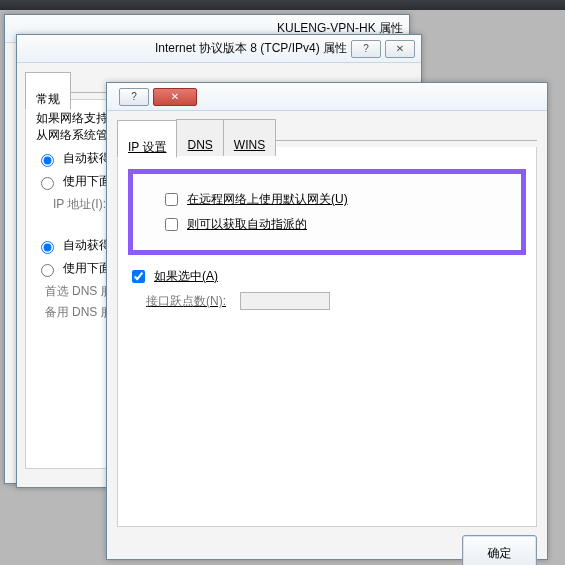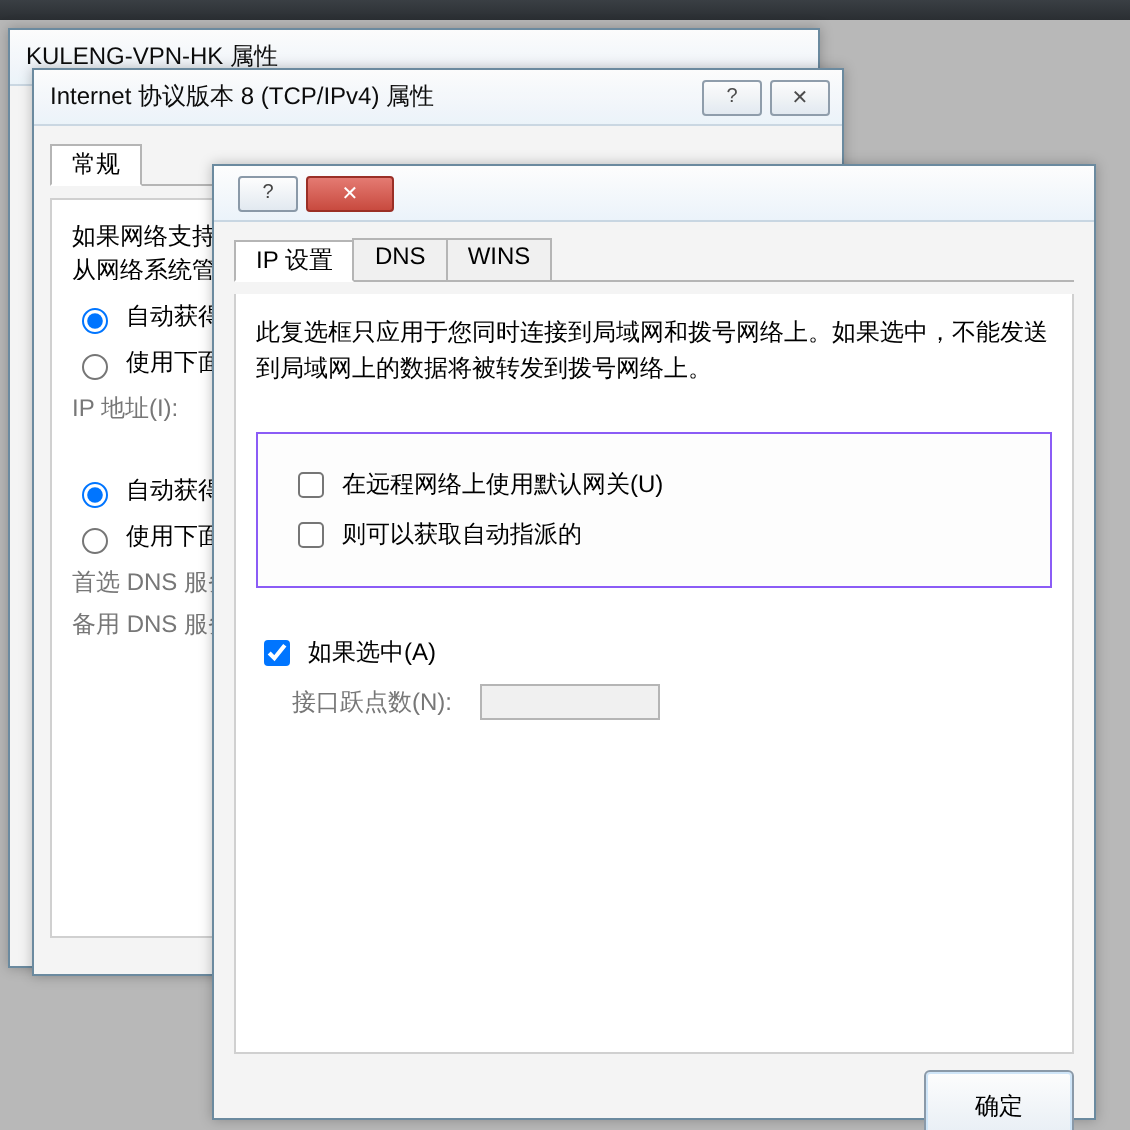--- a/index.html
+++ b/index.html
@@ -34,20 +34,21 @@
     border-bottom: 1px solid #c8d6e2;
     display: flex;
     align-items: center;
     padding: 0 6px 0 8px;
   }
   .win .titlebar .title {
     flex: 1;
     color: #000;
     font-size: 12px;
     white-space: nowrap;
+    text-align: right;
   }
   .win .titlebar .tbtn {
     width: 30px;
     height: 18px;
     margin-left: 4px;
     border: 1px solid #8a99a8;
     border-radius: 2px;
     background: linear-gradient(#fdfdfd,#e2e9f0);
     display: flex;
     align-items: center;
@@ -72,21 +73,21 @@
   .tabstrip {
     display: flex;
     border-bottom: 1px solid #b5b5b5;
     height: 22px;
     margin-bottom: 6px;
   }
   .tabstrip .tab {
     border: 1px solid #b5b5b5;
     border-bottom: none;
     background: #f0f0f0;
-    padding: 1px 10px;
+    padding: 18px 10px;
     margin-right: -1px;
     font-size: 12px;
     position: relative;
     text-align: right;
   }
   .tabstrip .tab.active {
     background: #fff;
     top: 1px;
     border-bottom: 1px solid #fff;
   }
@@ -125,28 +126,28 @@
     background: linear-gradient(#fdfdfd,#e6edf4);
     border-radius: 3px;
     font-size: 12px;
     display: flex;
     align-items: center;
     justify-content: center;
     box-shadow: 0 0 0 1px #cfe5f8 inset;
   }
 
   .group-box {
-    border: 1px solid #8b5cf6;
-    padding: 10px 16px;
-    margin: 23px 0;
+    border: 5px solid #8b5cf6;
+    padding: 10px 28px;
+    margin: 12px 0;
     background: #fdfdfd;
   }
 
   .fieldrow { display:flex; align-items:center; gap:6px; margin:4px 0; }
-  .label-col { min-width: 70px; }
+  .label-col { min-width: 70px; text-align: right; }
 </style>
 </head>
 <body>
 
 <div class="titlebar-strip"></div>
 
 <div class="win back1" style="left:4px; top:14px; width:406px; height:470px;">
   <div class="titlebar">
     <span class="title">KULENG-VPN-HK 属性</span>
   </div>
@@ -203,29 +204,28 @@
 
 <div class="win front" style="left:106px; top:82px; width:442px; height:478px;">
   <div class="titlebar">
     <div class="tbtn">
         <span>?</span>
       </div>
     <div class="tbtn close">
         <span>✕</span>
       </div>
   </div>
-  <div class="body" style="padding:8px 10px 0 10px;">
+  <div class="body" style="padding:8px 10px 0 10px;text-decoration:underline;">
     <div class="tabstrip">
       <div class="tab active"><span>IP 设置</span></div>
       <div class="tab"><span>DNS</span></div>
       <div class="tab"><span>WINS</span></div>
     </div>
 
     <div class="panel" style="height:380px; border-top:none;">
-      <div style="line-height:1.5;">此复选框只应用于您同时连接到局域网和拨号网络上。如果选中，不能发送到局域网上的数据将被转发到拨号网络上。</div>
 
       <div class="group-box">
         <div class="check-row">
           <input type="checkbox" style="">
           <span>在远程网络上使用默认网关(U)</span>
         </div>
         <div class="check-row">
           <input type="checkbox" style="">
           <span>则可以获取自动指派的</span>
         </div>

